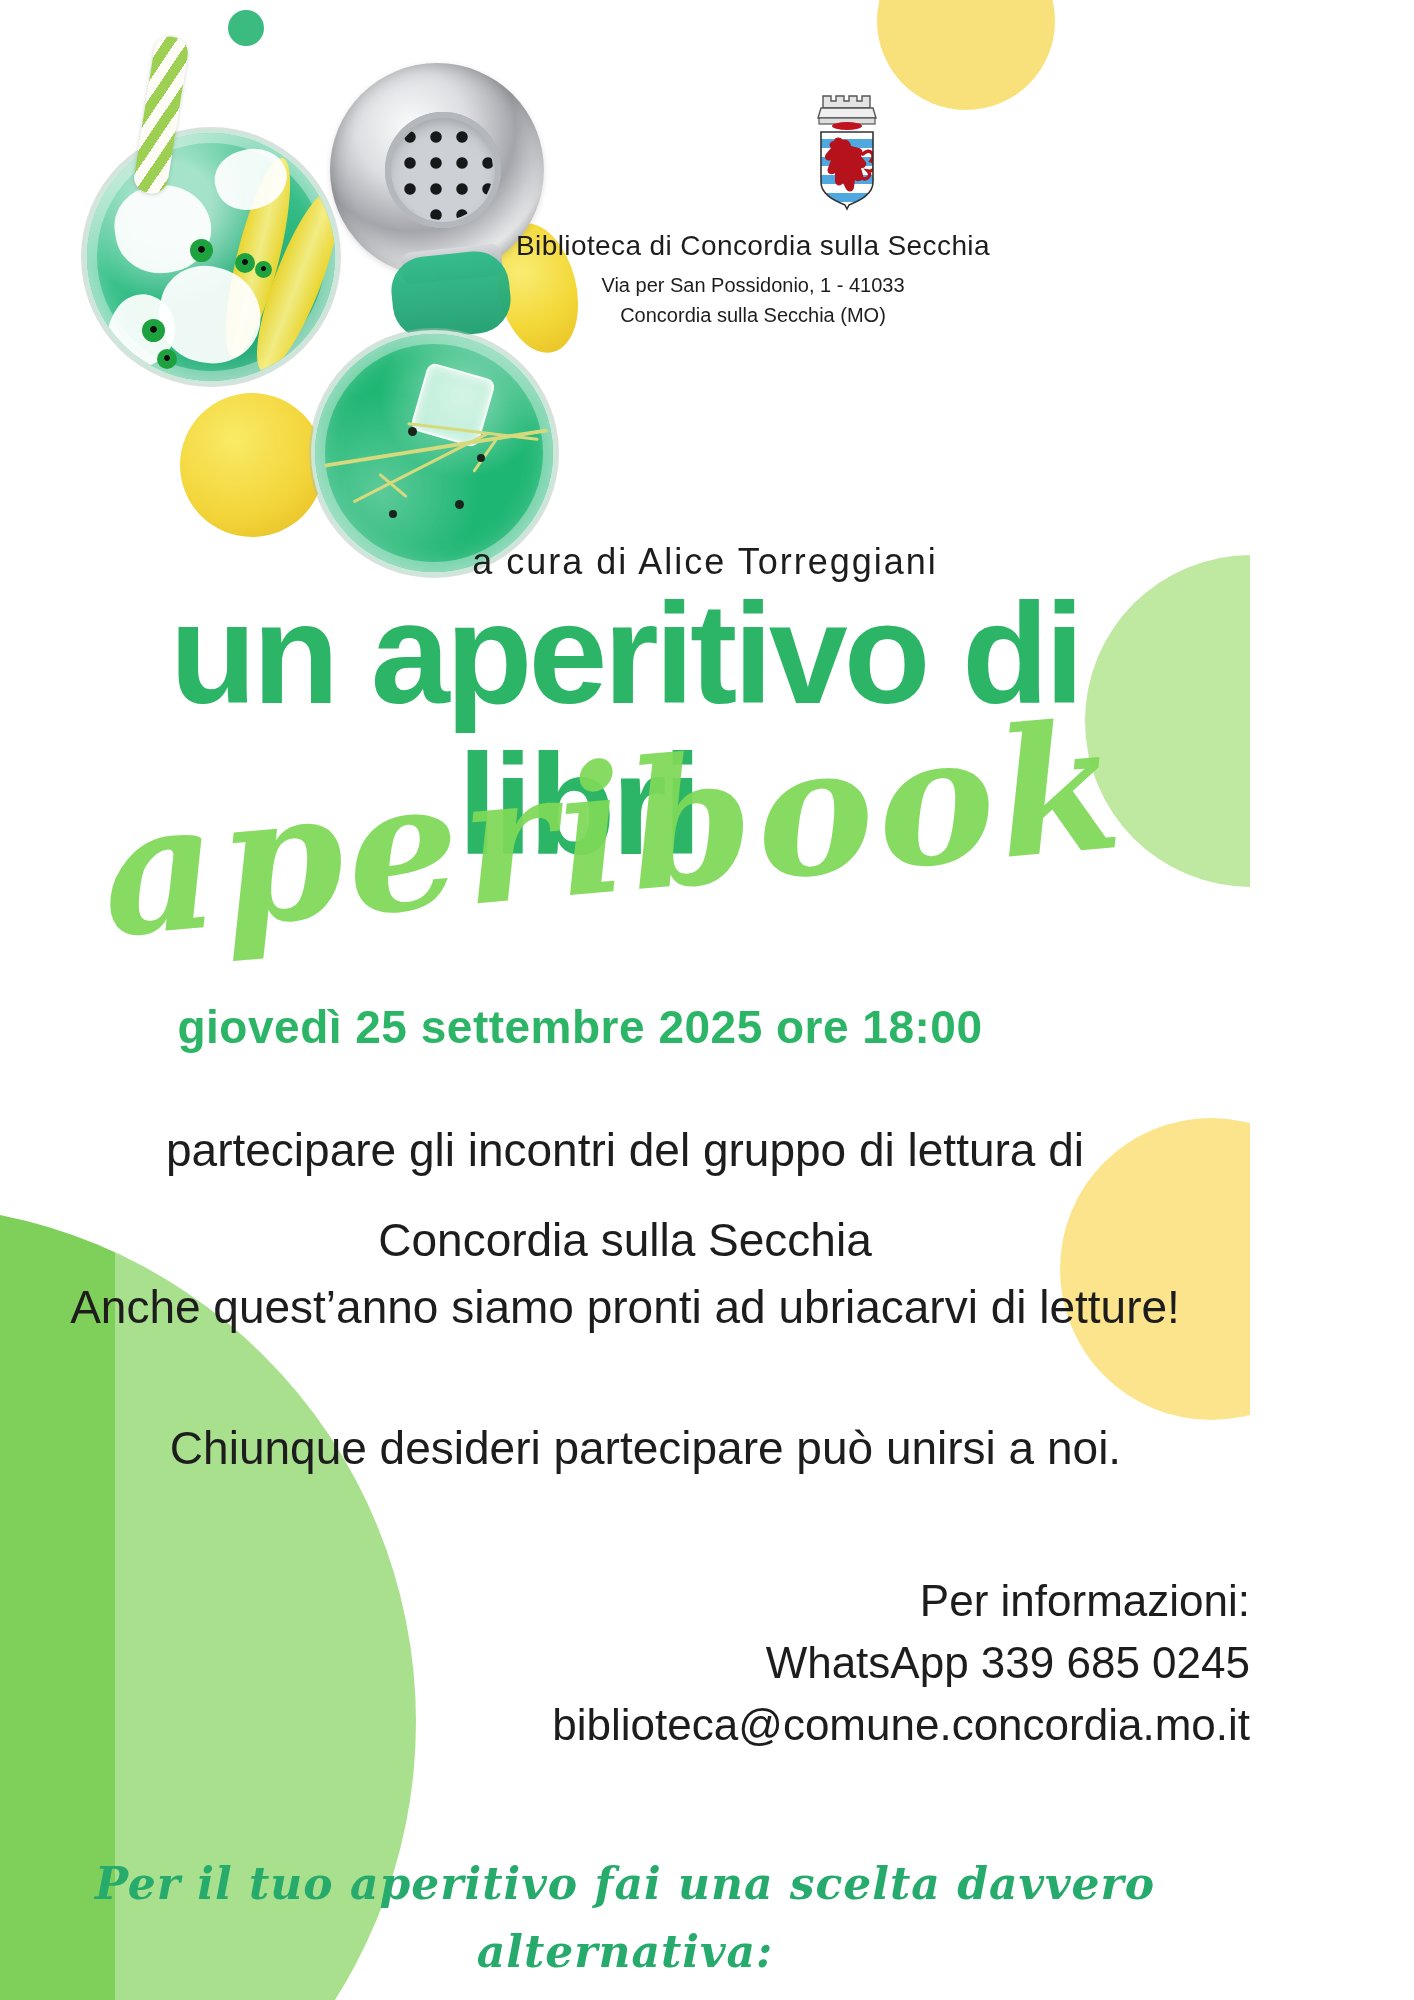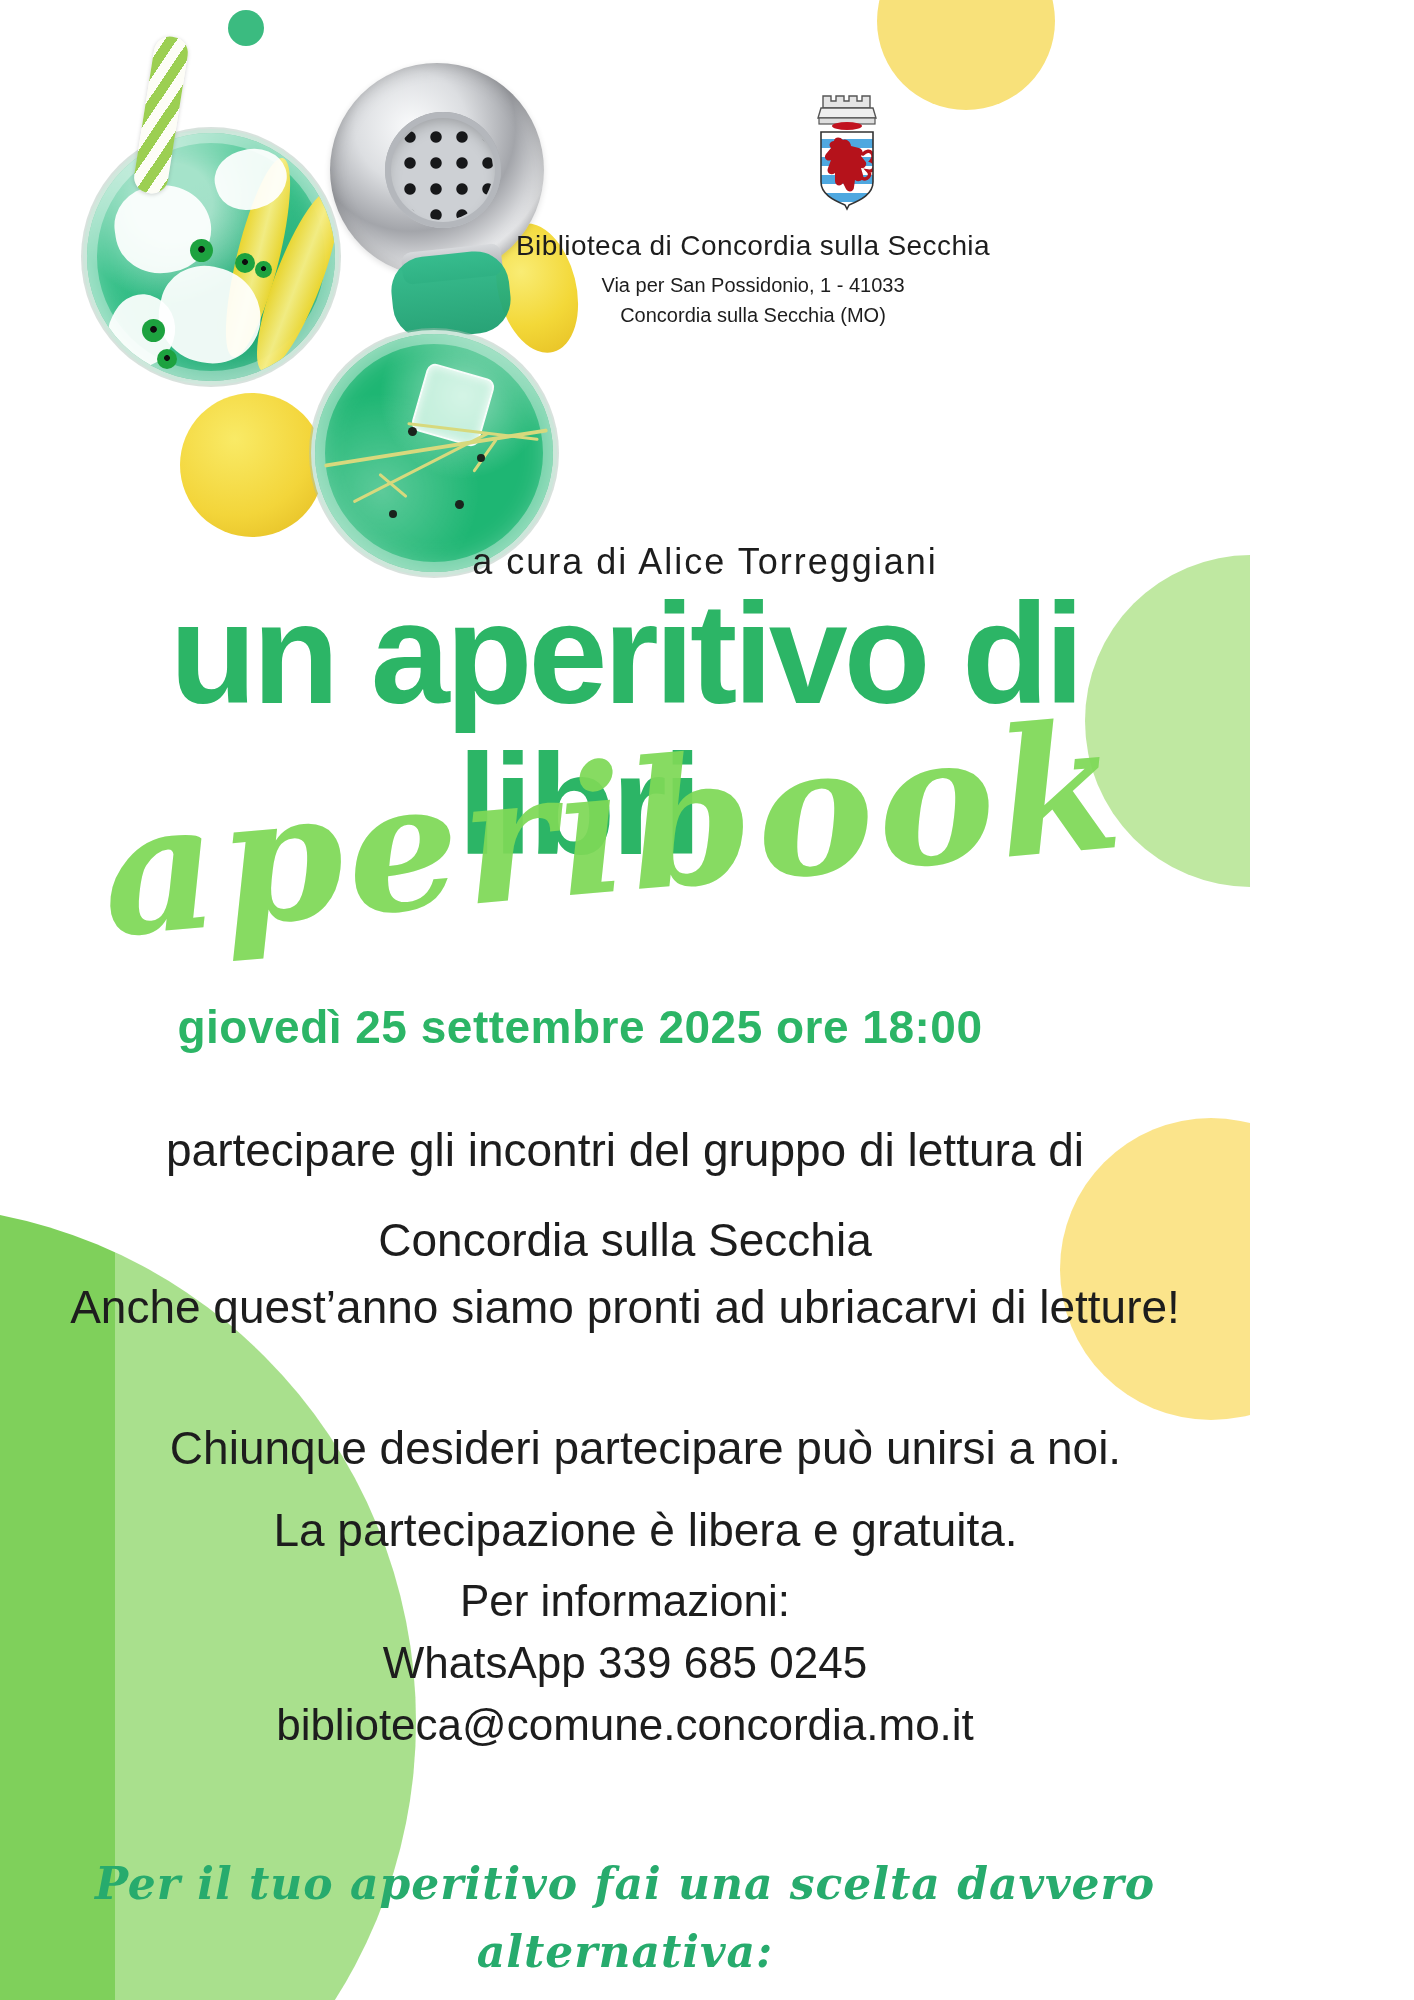--- a/index.html
+++ b/index.html
@@ -97,21 +97,21 @@
   .title .t2{transform:translateX(-47px);}
   .script-title{top:742px;font-family:"DejaVu Serif",serif;font-style:italic;font-weight:bold;
     font-size:176px;line-height:1;color:#7ed957;opacity:.93;letter-spacing:4px;
     transform:translateX(-12px) rotate(-5deg);z-index:4;}
   .dateline{top:1000px;font-size:46px;font-weight:bold;color:#2cb566;letter-spacing:.5px;
     transform:translateX(-45px);}
   .para{font-size:46px;line-height:1.95;}
   .p1{top:1106px;}
   .p2{top:1280px;line-height:1.2;}
   .p3{top:1408px;line-height:1.78;padding-left:41px;}
-  .contact{top:1570px;font-size:44px;line-height:1.41;}
+  .contact{top:1570px;font-size:44px;line-height:1.41;text-align:right;}
   .footer-script{top:1850px;font-family:"DejaVu Serif",serif;font-style:italic;font-weight:bold;
     font-size:44px;line-height:1.55;color:#27ab6d;letter-spacing:1px;}
 </style>
 </head>
 <body>
 
 <div class="poster">
 
   <div class="circle c-top-yellow"></div>
   <div class="circle c-right-green"></div>
@@ -195,21 +195,20 @@
 
   <div class="txt para p1">
     <div>partecipare gli incontri del gruppo di lettura di</div>
     <div>Concordia sulla Secchia</div>
   </div>
 
   <div class="txt para p2">Anche quest’anno siamo pronti ad ubriacarvi di letture!</div>
 
   <div class="txt para p3">
     <div>Chiunque desideri partecipare può unirsi a noi.</div>
-    <div>La partecipazione è libera e gratuita.</div>
   </div>
 
   <div class="txt contact">
     <div>Per informazioni:</div>
     <div>WhatsApp 339 685 0245</div>
     <div>biblioteca@comune.concordia.mo.it</div>
   </div>
 
   <div class="txt footer-script">
     <div>Per il tuo aperitivo fai una scelta davvero alternativa:</div>

